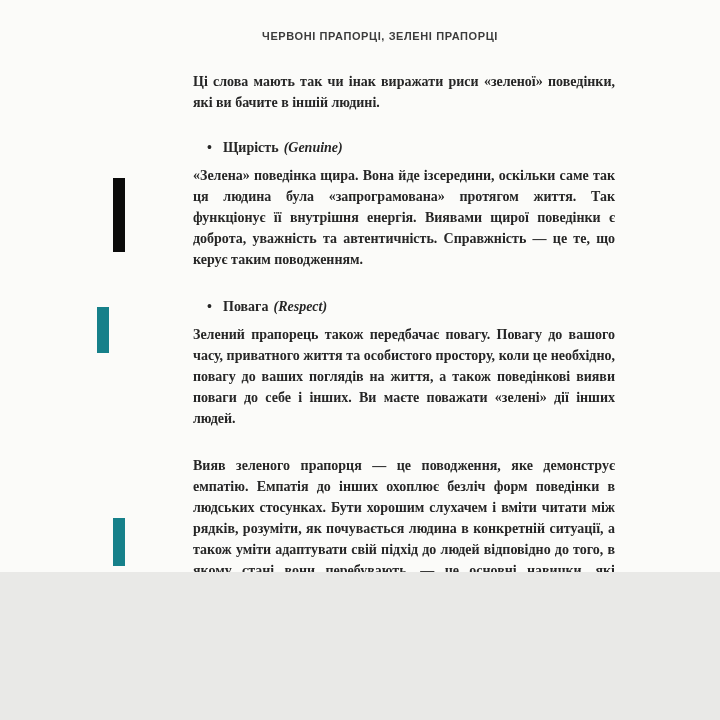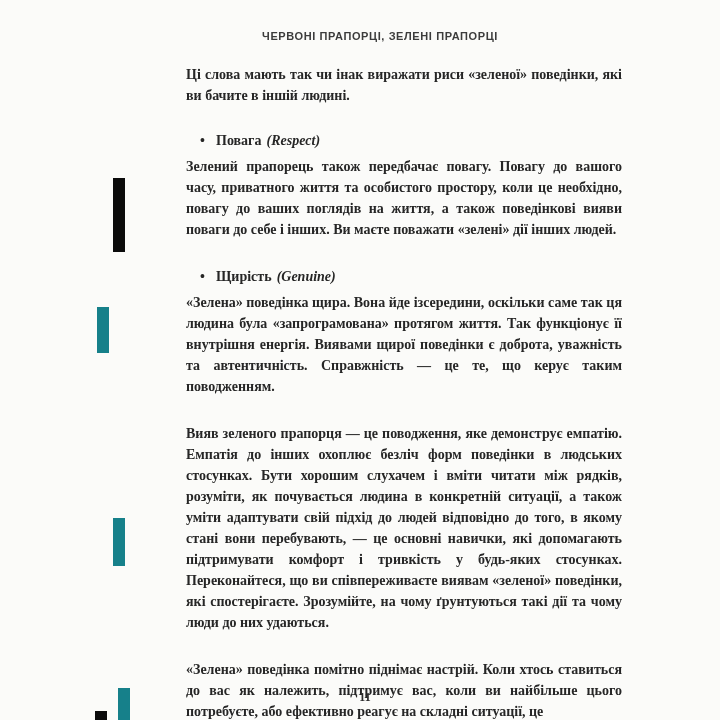--- a/index.html
+++ b/index.html
@@ -4,21 +4,21 @@
 <style>
   html, body {
     margin: 0;
     padding: 0;
     background: #e9e9e7;
     font-family: "Liberation Serif", serif;
   }
   .page {
     position: relative;
     width: 720px;
-    height: 720px;
+    height: 572px;
     margin: 0 auto;
     background: #fbfbf9;
     overflow: hidden;
     color: #222;
   }
   
   .running-header {
     position: absolute;
     top: 30px;
     left: 120px;
@@ -31,21 +31,21 @@
     color: #3c3c3c;
   }
   
   .content {
     position: absolute;
     top: 64px;
     left: 186px;
     width: 436px;
   }
   .content p {
-    margin: 0;
+    margin: 7px;
     font-size: 14px;
     line-height: 21px;
     text-align: justify;
     font-weight: 600;
     color: #262626;
   }
   p.intro {
     margin-bottom: 24px;
   }
   .section-heading {
@@ -103,30 +103,30 @@
   <div class="edge-mark m5" style="background: rgb(11, 11, 11);"></div>
 
   <div class="running-header">ЧЕРВОНІ ПРАПОРЦІ, ЗЕЛЕНІ ПРАПОРЦІ</div>
 
   <div class="content">
 
     <p class="intro">Ці слова мають так чи інак виражати риси «зеленої» поведінки, які ви бачите в іншій людині.</p>
 
     <div class="section">
       <p class="section-heading">
-        <span class="bullet">•</span><span class="term">Повага</span><span class="term-en">(Respect)</span>
+        <span class="bullet">•</span><span class="term">Щирість</span><span class="term-en">(Genuine)</span>
       </p>
-      <p class="section-body">Зелений прапорець також передбачає повагу. Повагу до вашого часу, приватного життя та особистого простору, коли це необхідно, повагу до ваших поглядів на життя, а також поведінкові вияви поваги до себе і інших. Ви маєте поважати «зелені» дії інших людей.</p>
+      <p class="section-body">«Зелена» поведінка щира. Вона йде ізсередини, оскільки саме так ця людина була «запрограмована» протягом життя. Так функціонує її внутрішня енергія. Виявами щирої поведінки є доброта, уважність та автентичність. Справжність — це те, що керує таким поводженням.</p>
     </div>
 
     <div class="section">
       <p class="section-heading">
-        <span class="bullet">•</span><span class="term">Щирість</span><span class="term-en">(Genuine)</span>
+        <span class="bullet">•</span><span class="term">Повага</span><span class="term-en">(Respect)</span>
       </p>
-      <p class="section-body">«Зелена» поведінка щира. Вона йде ізсередини, оскільки саме так ця людина була «запрограмована» протягом життя. Так функціонує її внутрішня енергія. Виявами щирої поведінки є доброта, уважність та автентичність. Справжність — це те, що керує таким поводженням.</p>
+      <p class="section-body">Зелений прапорець також передбачає повагу. Повагу до вашого часу, приватного життя та особистого простору, коли це необхідно, повагу до ваших поглядів на життя, а також поведінкові вияви поваги до себе і інших. Ви маєте поважати «зелені» дії інших людей.</p>
     </div>
 
     <div class="section">
       <p class="section-body">Вияв зеленого прапорця — це поводження, яке демонструє емпатію. Емпатія до інших охоплює безліч форм поведінки в людських стосунках. Бути хорошим слухачем і вміти читати між рядків, розуміти, як почувається людина в конкретній ситуації, а також уміти адаптувати свій підхід до людей відповідно до того, в якому стані вони перебувають, — це основні навички, які допомагають підтримувати комфорт і тривкість у будь-яких стосунках. Переконайтеся, що ви співпереживаєте виявам «зеленої» поведінки, які спостерігаєте. Зрозумійте, на чому ґрунтуються такі дії та чому люди до них удаються.</p>
     </div>
 
     <div class="section">
       <p class="section-body">«Зелена» поведінка помітно піднімає настрій. Коли хтось ставиться до вас як належить, підтримує вас, коли ви найбільше цього потребуєте, або ефективно реагує на складні ситуації, це</p>
     </div>
 

